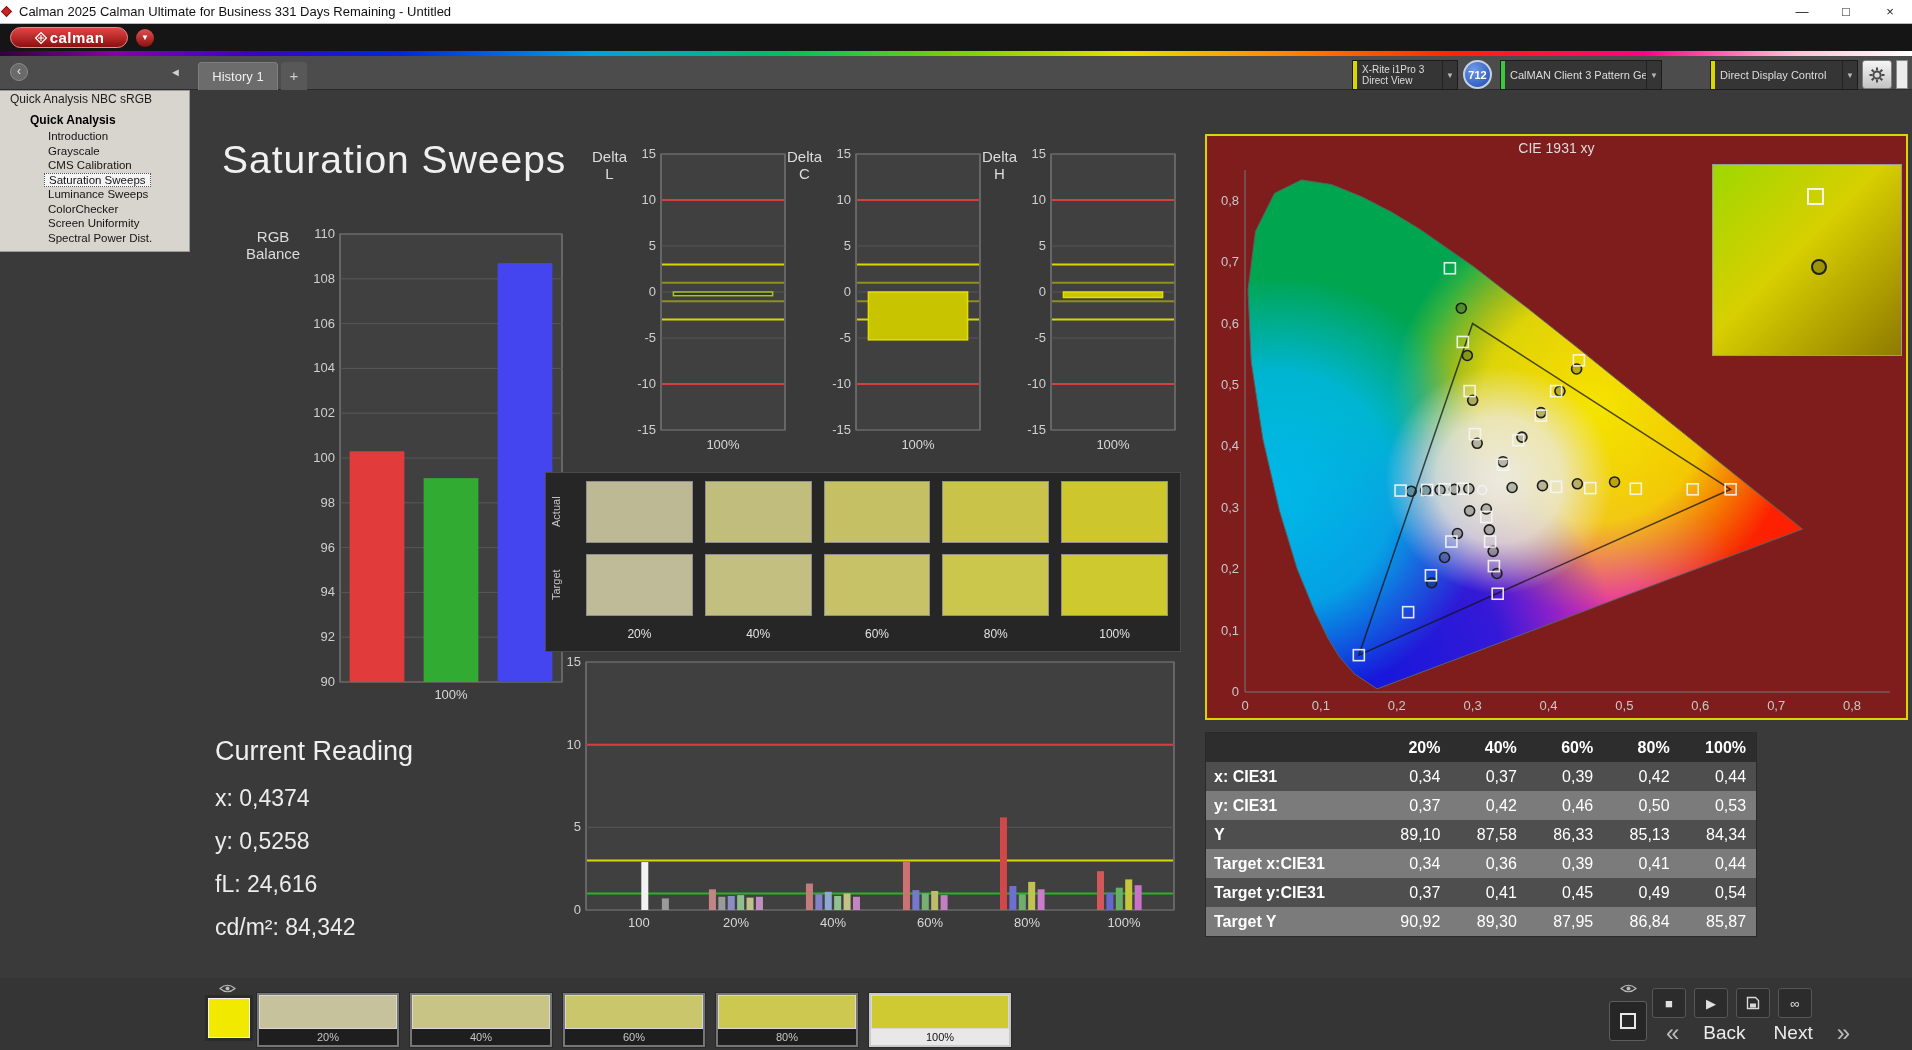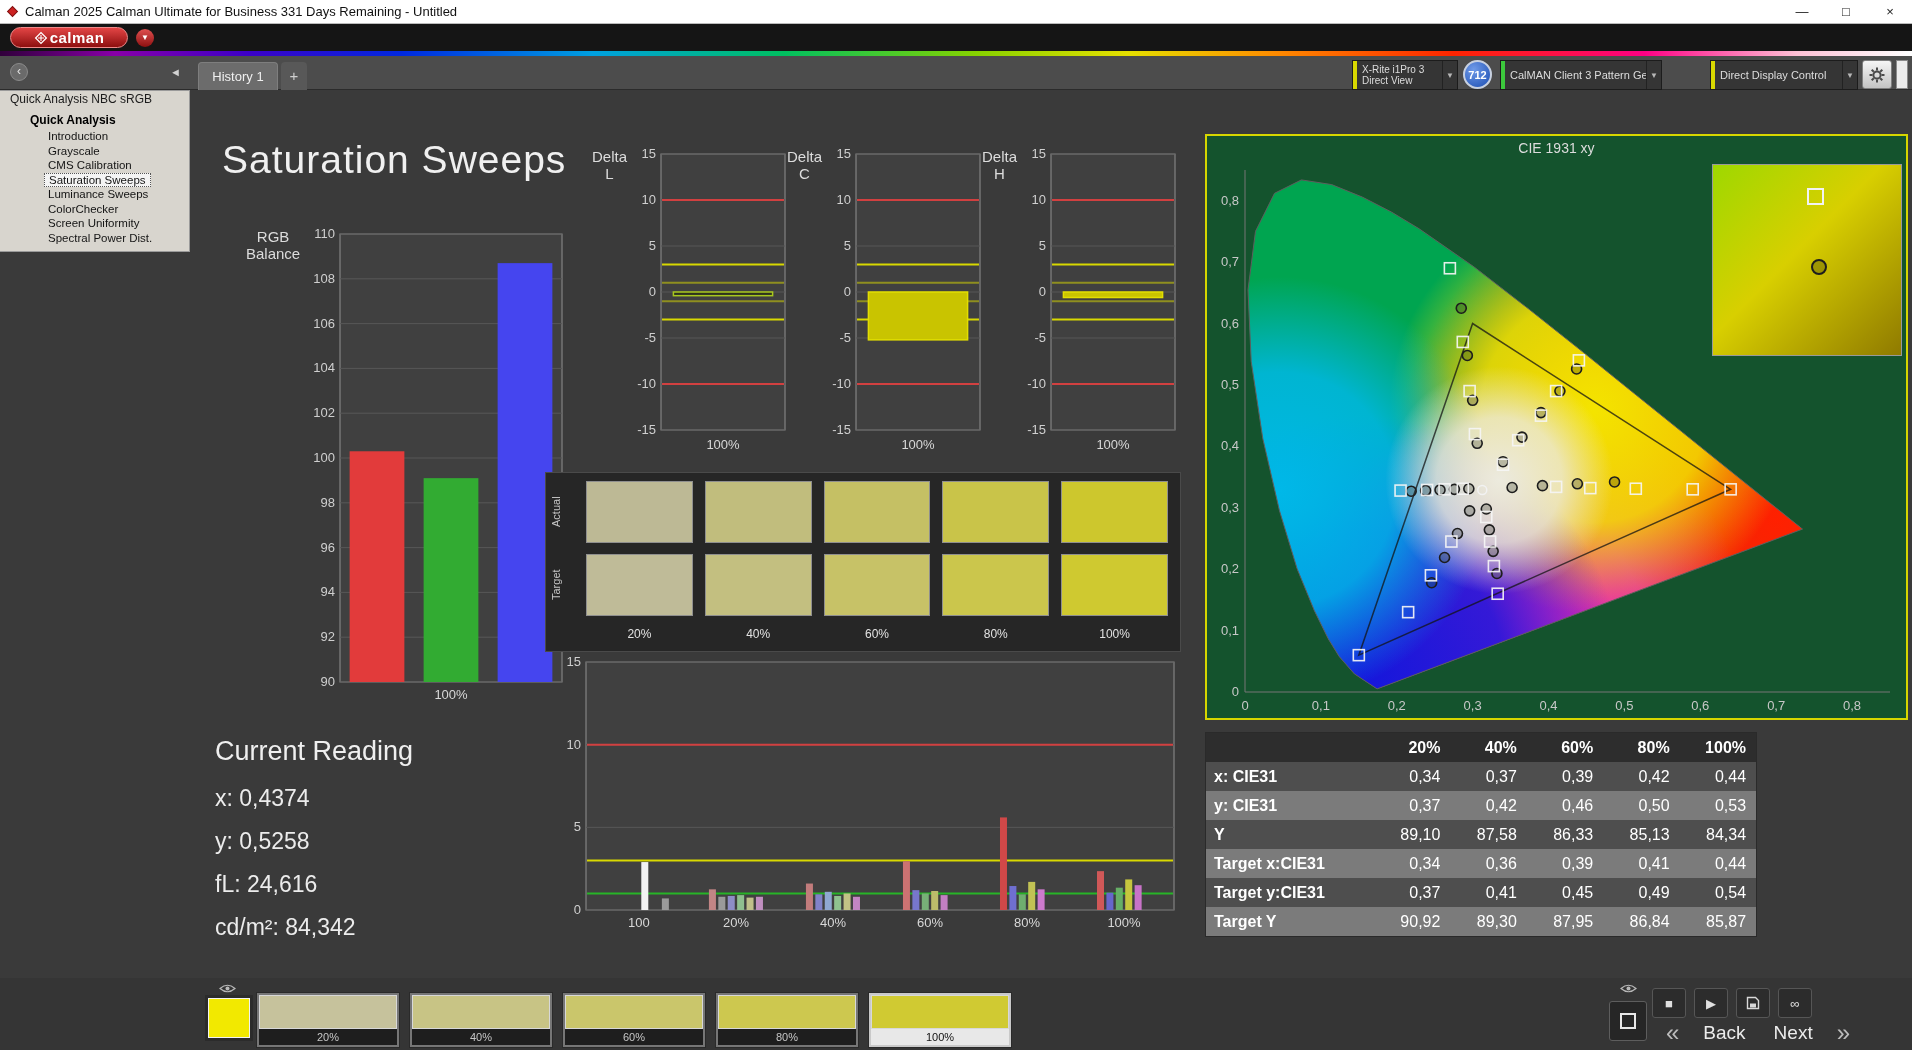--- a/index.html
+++ b/index.html
@@ -1,20 +1,20 @@
 <!DOCTYPE html>
 <html><head>
 <meta charset="utf-8">
 <style>
 *{box-sizing:border-box;margin:0;padding:0}
 html,body{width:1912px;height:1050px;overflow:hidden}
 body{position:relative;background:#3a3a3a;font-family:"Liberation Sans",sans-serif;color:#ddd}
 svg{font-family:"Liberation Sans",sans-serif}
 
-#titlebar{position:absolute;left:0;top:0;width:100%;height:24px;background:#ffffff;border-bottom:1px solid #bbb;color:#111;font-size:13px;display:flex;align-items:center;padding-left:6px;z-index:20}
+#titlebar{position:absolute;left:0;top:0;width:100%;height:24px;background:#ffffff;border-bottom:1px solid #bbb;color:#111;font-size:13px;display:flex;align-items:center;padding-left:0;z-index:20}
 #titlebar .app-ico{margin-right:6px;display:flex}
 #winControls{position:absolute;right:0;top:0;height:24px;display:flex}
 #winControls span{width:44px;height:24px;text-align:center;line-height:24px;font-size:13px;color:#222;cursor:pointer}
 
 #logobar{position:absolute;left:0;top:24px;width:100%;height:27px;background:#151515;z-index:19;display:flex;align-items:center}
 #calmanPill{margin-left:10px;height:21px;min-width:118px;border-radius:11px;background:linear-gradient(#e34545,#8d0f0f);border:1px solid #f08a8a;display:flex;align-items:center;justify-content:center;padding:0 10px;gap:2px}
 #calmanPill .logo-text{color:#fff;font-size:15px;font-weight:bold;letter-spacing:.5px}
 #logoMenu{margin-left:8px;width:18px;height:18px;border-radius:50%;background:linear-gradient(#e05050,#8d1010);color:#fff;font-size:8px;text-align:center;line-height:18px;cursor:pointer}
 #rainbow{position:absolute;left:0;top:51px;width:100%;height:5px;z-index:19;background:linear-gradient(90deg,#30003a 0%,#8800a8 6%,#3c00c8 13%,#0028e0 21%,#00a0e0 31%,#00c060 41%,#86d200 51%,#e6e000 59%,#ff8800 67%,#ff2400 76%,#ff0084 86%,#ffc2d6 94%,#ffffff 100%)}
 
@@ -54,21 +54,21 @@
 #swatchPanel{position:absolute;left:545px;top:472px;width:636px;height:180px;background:#262626;border:1px solid #4a4a4a}
 #swatchGrid{display:grid;grid-template-columns:24px repeat(5,1fr);grid-template-rows:62px 62px 18px;column-gap:12px;row-gap:11px;height:100%;padding:8px 12px 4px 4px}
 .sw-rowlabel{writing-mode:vertical-rl;transform:rotate(180deg);font-size:11px;color:#c6c6c6;text-align:center}
 .sw-cell{border:1px solid #8f8f8f}
 .sw-collabel{font-size:12px;color:#e2e2e2;text-align:center;line-height:14px}
 
 #currentReading{position:absolute;left:215px;top:736px}
 .cr-title{font-size:27px;color:#efefef;margin-bottom:18px}
 .cr-line{font-size:23px;color:#ececec;margin-bottom:16px}
 
-#ciePanel{position:absolute;left:1205px;top:134px;width:703px;height:586px;border:2px solid #d6d600;background:#14532d}
+#ciePanel{position:absolute;left:1205px;top:134px;width:703px;height:586px;border:2px solid #d6d600;background:#7f1d1d}
 #cieTitle{height:24px;line-height:24px;text-align:center;font-size:14px;color:#dcdcdc}
 #ciePlot{position:absolute;left:0;top:24px;width:699px;height:558px}
 #cieInset{position:absolute;right:4px;top:28px;width:190px;height:192px;border:1px solid #999;z-index:5}
 
 #resultsTable{position:absolute;left:1205px;top:732px;width:552px;border:1px solid #2a2a2a}
 .trow{display:flex;height:29px;line-height:29px}
 .trow.thead{background:#2d2d2d}
 .trow.r-dark{background:#4e4e4e}
 .trow.r-light{background:#7b7b7b}
 .tlabel{width:168px;padding-left:8px;font-weight:bold;color:#fff;font-size:16px}

